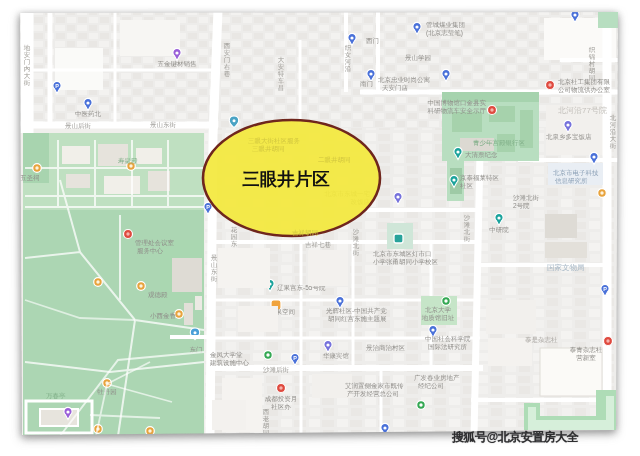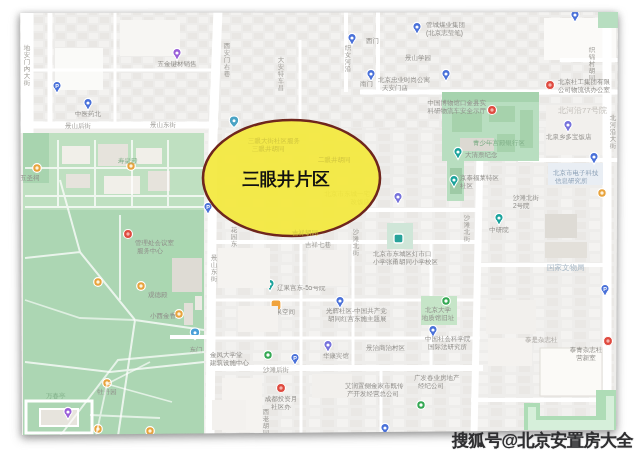--- a/index.html
+++ b/index.html
@@ -2,21 +2,21 @@
 <html><head>
 <meta charset="utf-8">
 <style>
   html,body{margin:0;padding:0;}
   body{width:640px;height:456px;background:#ffffff;overflow:hidden;
        font-family:"Liberation Sans", sans-serif;position:relative;}
   #wrap{position:absolute;left:0;top:0;width:640px;height:456px;
         filter:drop-shadow(0px 3px 4px rgba(100,100,100,.55)) drop-shadow(-1px 1px 3px rgba(130,130,130,.4));}
   #map{position:absolute;left:0;top:0;width:640px;height:456px;filter:blur(0.35px);
        clip-path:polygon(20px 13px, 618px 12px, 616px 430px, 22px 435px);}
-  #wm{position:absolute;left:452px;top:429px;font-size:17px;font-weight:bold;
+  #wm{position:absolute;left:452px;top:429px;font-size:12px;font-weight:bold;
       color:#2e2e30;letter-spacing:-0.5px;white-space:nowrap;text-shadow:0 0 1px rgba(46,46,48,.6);}
   text{font-family:"Liberation Sans", sans-serif;}
 </style>
 </head>
 <body>
 
 <div id="wrap">
 <div id="map">
 <svg width="640" height="456" viewBox="0 0 640 456">
 <defs>

